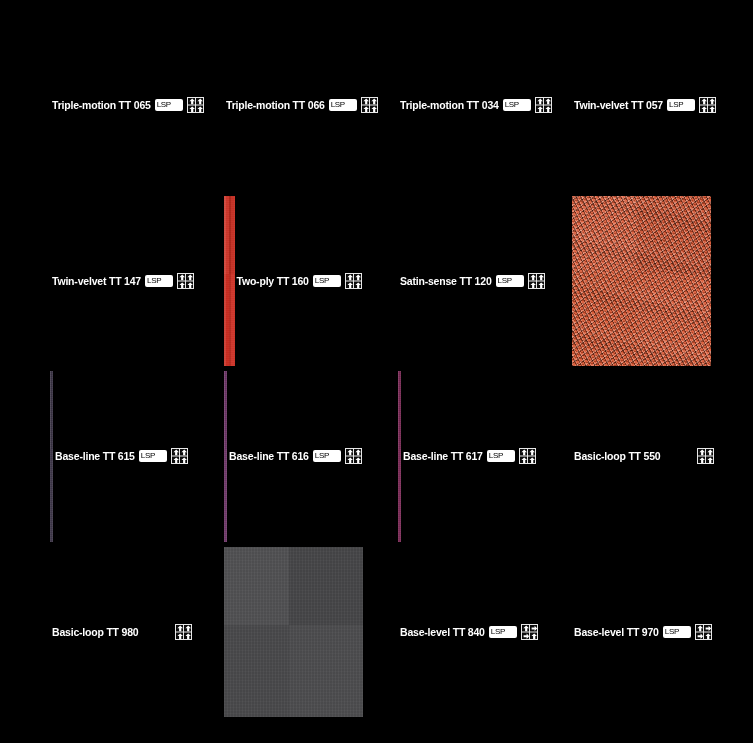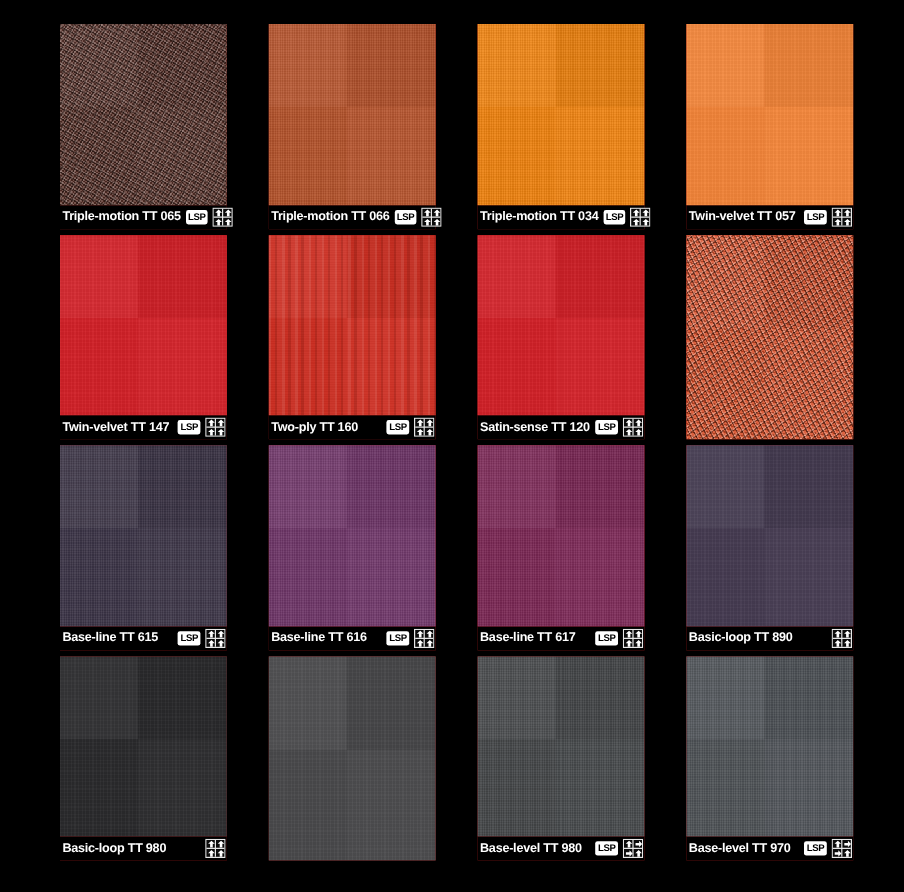--- a/index.html
+++ b/index.html
@@ -19,22 +19,22 @@
     display: grid;
     grid-template-columns: repeat(4, 159px);
     grid-template-rows: repeat(4, 1fr);
     column-gap: 15px;
     row-gap: 5px;
     width: 691px;
     height: 697px;
   }
   .card {
     display: flex;
-    flex-direction: column;
-    background: #b91c1c;
+    flex-direction: row;
+    background: #6d28d9;
     margin-left: 20px;
   }
   .swatch {
     flex: 1 1 auto;
     position: relative;
     overflow: hidden;
     image-rendering: pixelated;
   }
   
   .swatch .quad {
@@ -105,23 +105,23 @@
     letter-spacing: -0.2px;
     white-space: nowrap;
     flex: 1 1 auto;
     line-height: 1;
   }
   .lsp {
     flex: 0 0 auto;
     background: #ffffff;
     color: #000000;
     font-size: 8px;
-    font-weight: bold;
+    font-weight: normal;
     line-height: 1;
-    padding: 2px 2px 2px 2px;
+    padding: 2px 12px 2px 2px;
     border-radius: 2px;
     letter-spacing: -0.3px;
   }
   .lsp.hidden { visibility: hidden; }
   .dirgrid {
     flex: 0 0 auto;
     width: 17px; height: 16px;
     display: block;
   }
 </style>
@@ -406,21 +406,21 @@
         <div class="swatch smooth" style="background: rgb(70, 60, 82);">
           <div class="quad">
             <i></i>
             <i></i>
             <i></i>
             <i></i>
           </div>
           <div class="weave"></div>
         </div>
         <div class="label-bar">
-          <span class="label-text">Basic-loop TT 890</span>
+          <span class="label-text">Basic-loop TT 550</span>
           <span class="lsp hidden">LSP</span>
           <span style="display: flex;">
             <svg class="dirgrid" viewBox="0 0 17 16" xmlns="http://www.w3.org/2000/svg">
               <rect x="0.5" y="0.5" width="16" height="15" fill="#0c0c0c" stroke="#e8e8e8" stroke-width="1"></rect>
               <line x1="8.5" y1="1" x2="8.5" y2="15" stroke="#e8e8e8" stroke-width="1"></line>
               <line x1="1" y1="8" x2="16" y2="8" stroke="#e8e8e8" stroke-width="1"></line>
               <path d="M5.2 1.6 L8 4.2 L6.3 4.2 L6.3 7.199999999999999 L4.1 7.199999999999999 L4.1 4.2 L2.4 4.2 Z" fill="#ffffff"></path>
               <path d="M13.2 1.6 L16 4.2 L14.299999999999999 4.2 L14.299999999999999 7.199999999999999 L12.1 7.199999999999999 L12.1 4.2 L10.399999999999999 4.2 Z" fill="#ffffff"></path>
               <path d="M5.2 9.4 L8 12 L6.3 12 L6.3 15 L4.1 15 L4.1 12 L2.4 12 Z" fill="#ffffff"></path>
               <path d="M13.2 9.4 L16 12 L14.299999999999999 12 L14.299999999999999 15 L12.1 15 L12.1 12 L10.399999999999999 12 Z" fill="#ffffff"></path>
@@ -469,21 +469,21 @@
         <div class="swatch " style="background: rgb(69, 72, 74);">
           <div class="quad">
             <i></i>
             <i></i>
             <i></i>
             <i></i>
           </div>
           <div class="weave"></div>
         </div>
         <div class="label-bar">
-          <span class="label-text">Base-level TT 980</span>
+          <span class="label-text">Base-level TT 840</span>
           <span class="lsp">LSP</span>
           <span style="display: flex;">
             <svg class="dirgrid" viewBox="0 0 17 16" xmlns="http://www.w3.org/2000/svg">
               <rect x="0.5" y="0.5" width="16" height="15" fill="#0c0c0c" stroke="#e8e8e8" stroke-width="1"></rect>
               <line x1="8.5" y1="1" x2="8.5" y2="15" stroke="#e8e8e8" stroke-width="1"></line>
               <line x1="1" y1="8" x2="16" y2="8" stroke="#e8e8e8" stroke-width="1"></line>
               <path d="M5.2 1.6 L8 4.2 L6.3 4.2 L6.3 7.199999999999999 L4.1 7.199999999999999 L4.1 4.2 L2.4 4.2 Z" fill="#ffffff"></path>
               <path d="M16.2 4.3999999999999995 L13.6 1.7000000000000002 L13.6 3.4 L10.6 3.4 L10.6 5.5 L13.6 5.5 L13.6 7.1 Z" fill="#ffffff"></path>
               <path d="M8.2 12.2 L5.6000000000000005 9.5 L5.6000000000000005 11.2 L2.5999999999999996 11.2 L2.5999999999999996 13.3 L5.6000000000000005 13.3 L5.6000000000000005 14.9 Z" fill="#ffffff"></path>
               <path d="M13.2 9.4 L16 12 L14.299999999999999 12 L14.299999999999999 15 L12.1 15 L12.1 12 L10.399999999999999 12 Z" fill="#ffffff"></path>

